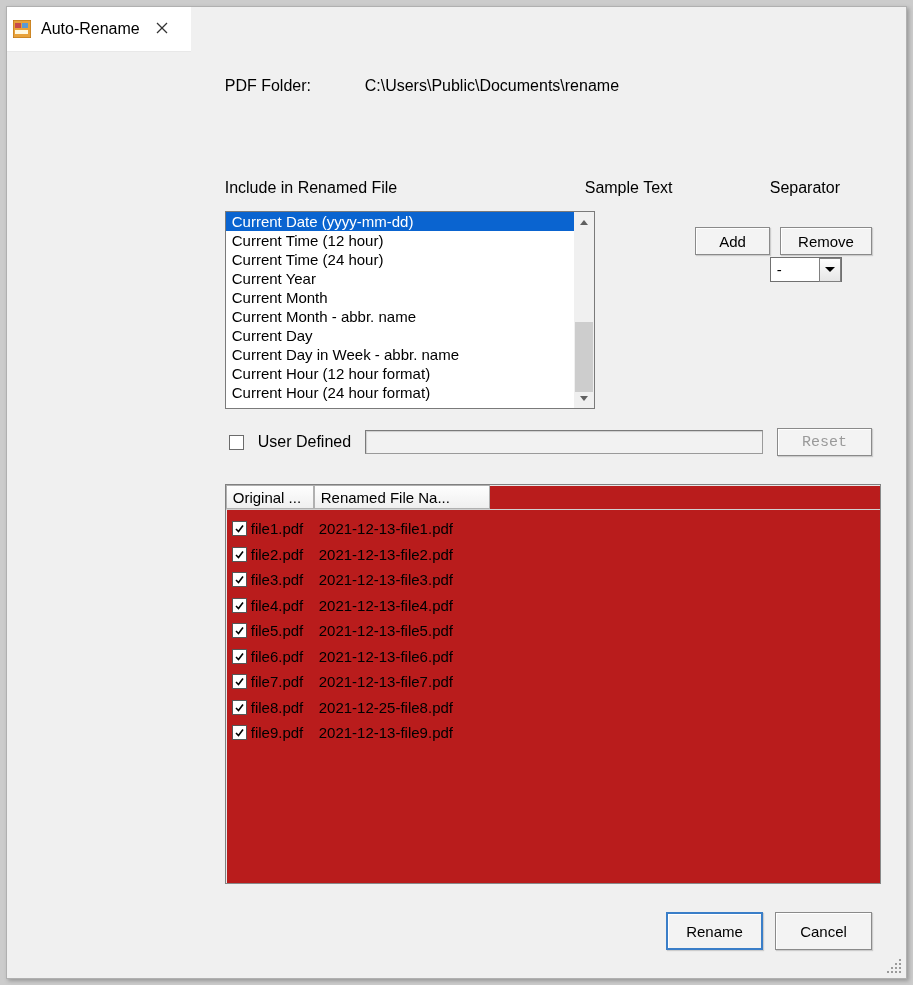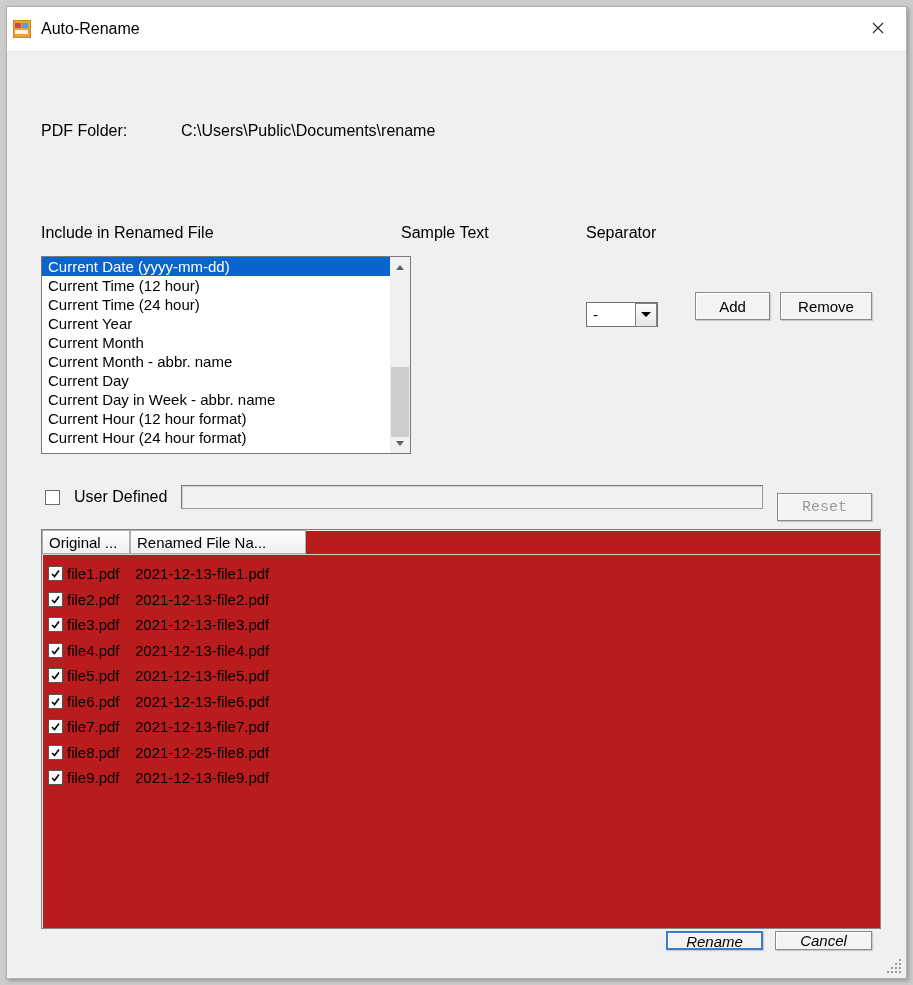--- a/index.html
+++ b/index.html
@@ -15,21 +15,21 @@
     overflow: hidden;
   }
   .window {
     width: 901px;
     height: 973px;
     background: #f0f0f0;
     border: 1px solid #b0b0b0;
     box-shadow: 2px 2px 4px rgba(0,0,0,0.25);
     position: relative;
     display: flex;
-    flex-direction: column;
+    flex-direction: row;
   }
   .titlebar {
     height: 45px;
     display: flex;
     align-items: center;
     background: #fff;
     padding: 0 6px;
     border-bottom: 1px solid #e8e8e8;
   }
   .title-icon {
@@ -96,21 +96,21 @@
     top: 220px;
     display: flex;
     gap: 10px;
   }
   .btn-classic {
     height: 28px;
     border: 1px solid #8a8a8a;
     background: #f3f3f3;
     box-shadow: 1px 1px 0 #fff inset, 1px 1px 1px rgba(0,0,0,0.15);
     padding: 0 4px;
-    font-family: inherit; font-size: 15px; margin-top: 20px;
+    font-family: inherit; font-size: 15px;
   }
   .btn-add { width: 75px; }
   .btn-remove { width: 92px; }
   .btn-classic[disabled] { color: #9a9a9a; }
   .listbox {
     position: absolute;
     left: 34px;
     top: 204px;
     width: 370px;
     height: 198px;
@@ -214,21 +214,21 @@
   }
   .col-orig { width: 68px; }
   .col-ren { }
   .footer-btns {
     position: absolute;
     right: 34px;
     bottom: 28px;
     display: flex;
     gap: 12px;
   }
-  .btn-main { width: 97px; height: 19px; font-style: italic; }
+  .btn-main { width: 97px; height: 38px; }
   .btn-default { border: 2px solid #3a7ec8; }
   .resize-grip {
     position: absolute;
     right: 3px; bottom: 3px;
     width: 17px; height: 17px;
   }
   .resize-grip svg { width: 100%; height: 100%; }
 </style>
 </head>
 <body>

